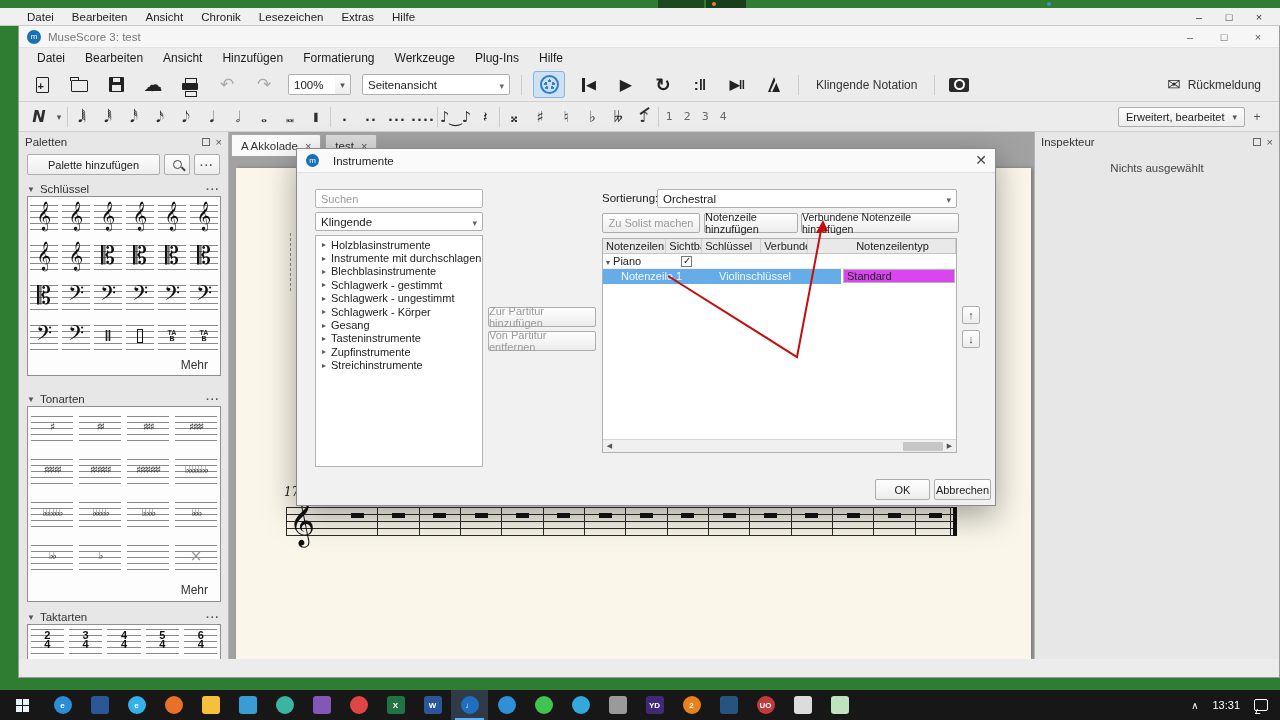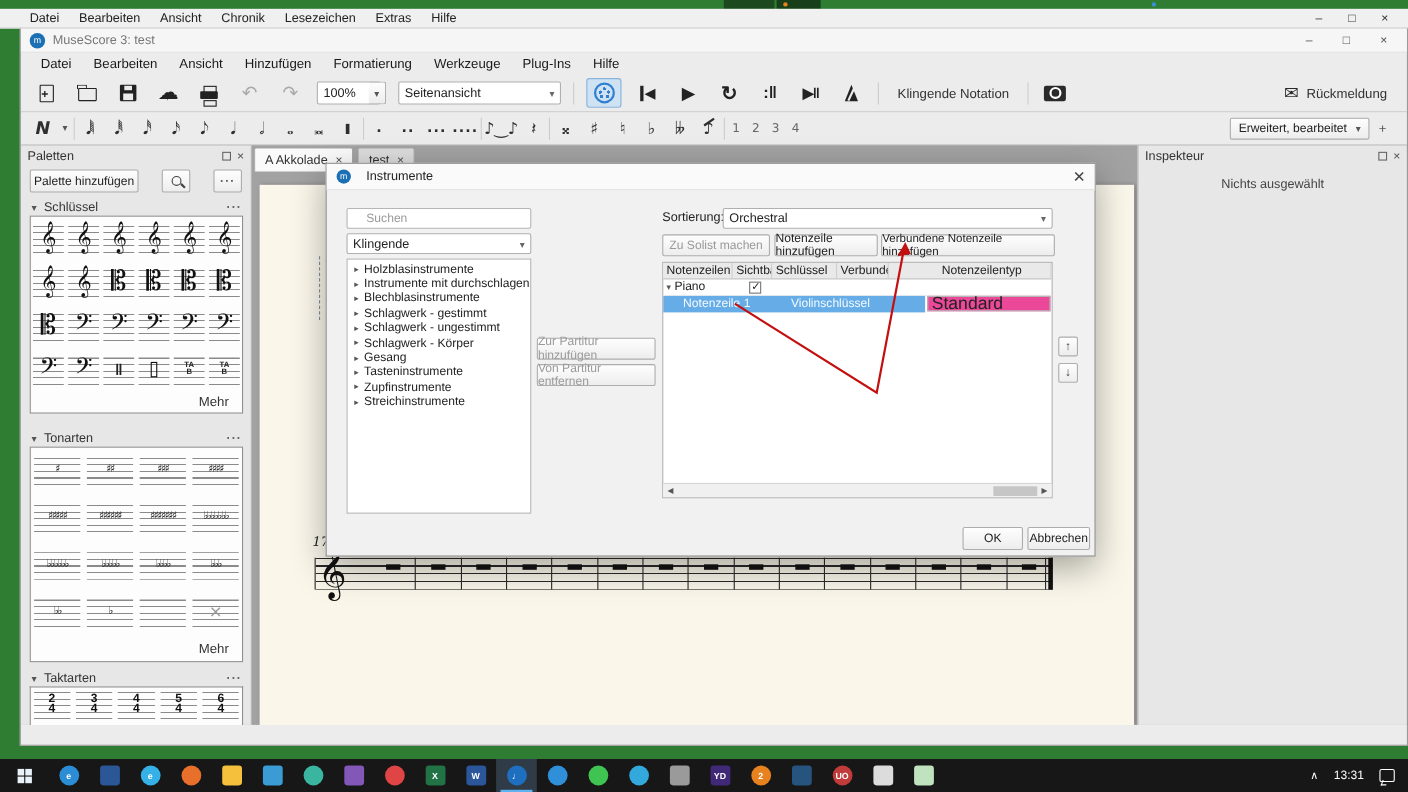--- a/index.html
+++ b/index.html
@@ -81,21 +81,21 @@
   
   .ms-body{position:absolute;left:0;top:106px;right:0;bottom:18px;background:#a2a2a2;overflow:hidden}
   
   .dock{position:absolute;top:0;bottom:0;background:#e7e7e7}
   .dock-l{left:0;width:210px;border-right:1px solid #b5b5b5}
   .dock-r{right:0;width:245px;border-left:1px solid #b5b5b5}
   .dock-head{height:20px;display:flex;align-items:center;padding:0 6px;font-size:11.5px;color:#333}
   .dock-icons{margin-left:auto;display:flex;align-items:center;gap:6px}
   .pf-float{width:8px;height:8px;border:1px solid #666}
   .xg::before{content:"×";font-size:11px;color:#555}
-  .addrow{display:flex;align-items:flex-start;gap:21px;padding:2px 8px}
+  .addrow{display:flex;align-items:flex-start;gap:4px;padding:2px 8px}
   .btn{background:linear-gradient(#fefefe,#ededed);border:1px solid #adadad;border-radius:2px;font-size:11px;color:#222;display:flex;align-items:center;justify-content:center}
   .btn.disabled{color:#9a9a9a}
   .add-btn{flex:1;height:21px}
   .sq-btn{width:26px;height:21px}
   .sh-mag{width:9px;height:9px;border:1.5px solid #444;border-radius:50%;position:relative}
   .sh-mag::after{content:"";position:absolute;left:7px;top:7px;width:5px;height:1.5px;background:#444;transform:rotate(45deg)}
   .dotsg{letter-spacing:1px;font-weight:bold;color:#555;font-size:11px}
   .sec-head{height:18px;display:flex;align-items:center;gap:5px;padding:0 8px;font-size:11.5px;color:#333}
   .sec-ar{font-size:8px;color:#555}
   .pal-box{position:absolute;left:8px;width:194px;background:#fdfdfd;border:1px solid #8f8f8f;overflow:hidden}
@@ -129,21 +129,21 @@
   .finbar .thick{width:4px;background:#111}
   
   .insp-empty{margin-top:10px;text-align:center;font-size:11.5px;color:#444}
   
   .statusbar{position:absolute;left:0;bottom:0;width:100%;height:18px;background:#ececec;border-top:1px solid #c8c8c8;display:flex;align-items:center;justify-content:flex-end;gap:26px;padding-right:10px;font-size:11px;color:#333}
   
   .dialog{position:absolute;left:277px;top:122px;width:700px;height:358px;background:#f1f1f1;border:1px solid #8a8a8a;box-shadow:0 10px 30px rgba(0,0,0,.35);z-index:10}
   .dlg-title{position:absolute;left:0;top:0;width:100%;height:24px;background:#fafafa;border-bottom:1px solid #e0e0e0;display:flex;align-items:center;padding-left:9px;gap:7px}
   .dlg-title span{font-size:11.5px;color:#222}
   .dlg-close{position:absolute;right:8px;top:3px;font-size:14px;color:#444}
-  .input{background:#fff;border:1px solid #b5b5b5;border-radius:2px;font-size:11px;color:#222;padding:0 17px}
+  .input{background:#fff;border:1px solid #b5b5b5;border-radius:2px;font-size:11px;color:#222;padding:0 5px}
   .input::placeholder{color:#9a9a9a}
   .tree{position:absolute;left:18px;top:86px;width:168px;height:232px;background:#fff;border:1px solid #b5b5b5;padding-top:2px;overflow:hidden}
   .trow{display:flex;align-items:center;height:13.4px;gap:5px;padding-left:6px}
   .tarrow{font-size:8px;color:#555}
   .tlabel{font-size:11px;color:#222;white-space:nowrap}
   .dlg-lbl{font-size:11.5px;color:#222}
   .table{position:absolute;left:305px;top:89px;width:355px;height:215px;background:#fff;border:1px solid #b0b0b0}
   .thead{display:flex;height:15px;background:#e9e9e9;border-bottom:1px solid #c5c5c5}
   .th{font-size:11px;color:#222;padding-left:3px;border-right:1px solid #cfcfcf;overflow:hidden;white-space:nowrap;line-height:15px}
   .trow1{display:flex;align-items:center;height:15px;border-bottom:1px solid #eee;font-size:11px}
@@ -791,21 +791,21 @@
         <div class="trow1">
           <span style="width:73px;padding-left:3px"><span class="sec-ar">▾</span> <span>Piano</span></span>
           <span style="width:41px;display:flex;justify-content:flex-start;padding-left:5px">
               <span class="cb"></span>
             </span>
         </div>
         <div class="rowsel">
           <div class="selband"></div>
           <span class="abs" style="left:18px;top:1px;color:#f2f9ff">Notenzeile 1</span>
           <span class="abs" style="left:116px;top:1px;color:#f2f9ff">Violinschlüssel</span>
-          <span class="abs" style="left:240px;top:0px;width:112px;height:14px;background:#ec4899;border:1px solid #b5b5b5;padding-left:3px;font-size:16px;line-height:13px">Standard</span>
+          <span class="abs" style="left:240px;top:0px;width:112px;height:14px;background:#d946ef;border:1px solid #b5b5b5;padding-left:3px;font-size:11px;line-height:13px">Standard</span>
         </div>
         <div class="hscroll">
           <span class="harrow">◀</span>
           <span style="flex:1"></span>
           <span class="harrow">▶</span>
           <span class="hthumb"></span>
         </div>
       </div>
 
       <div class="btn abs udbtn" style="left:665px;top:157px">↑</div>

